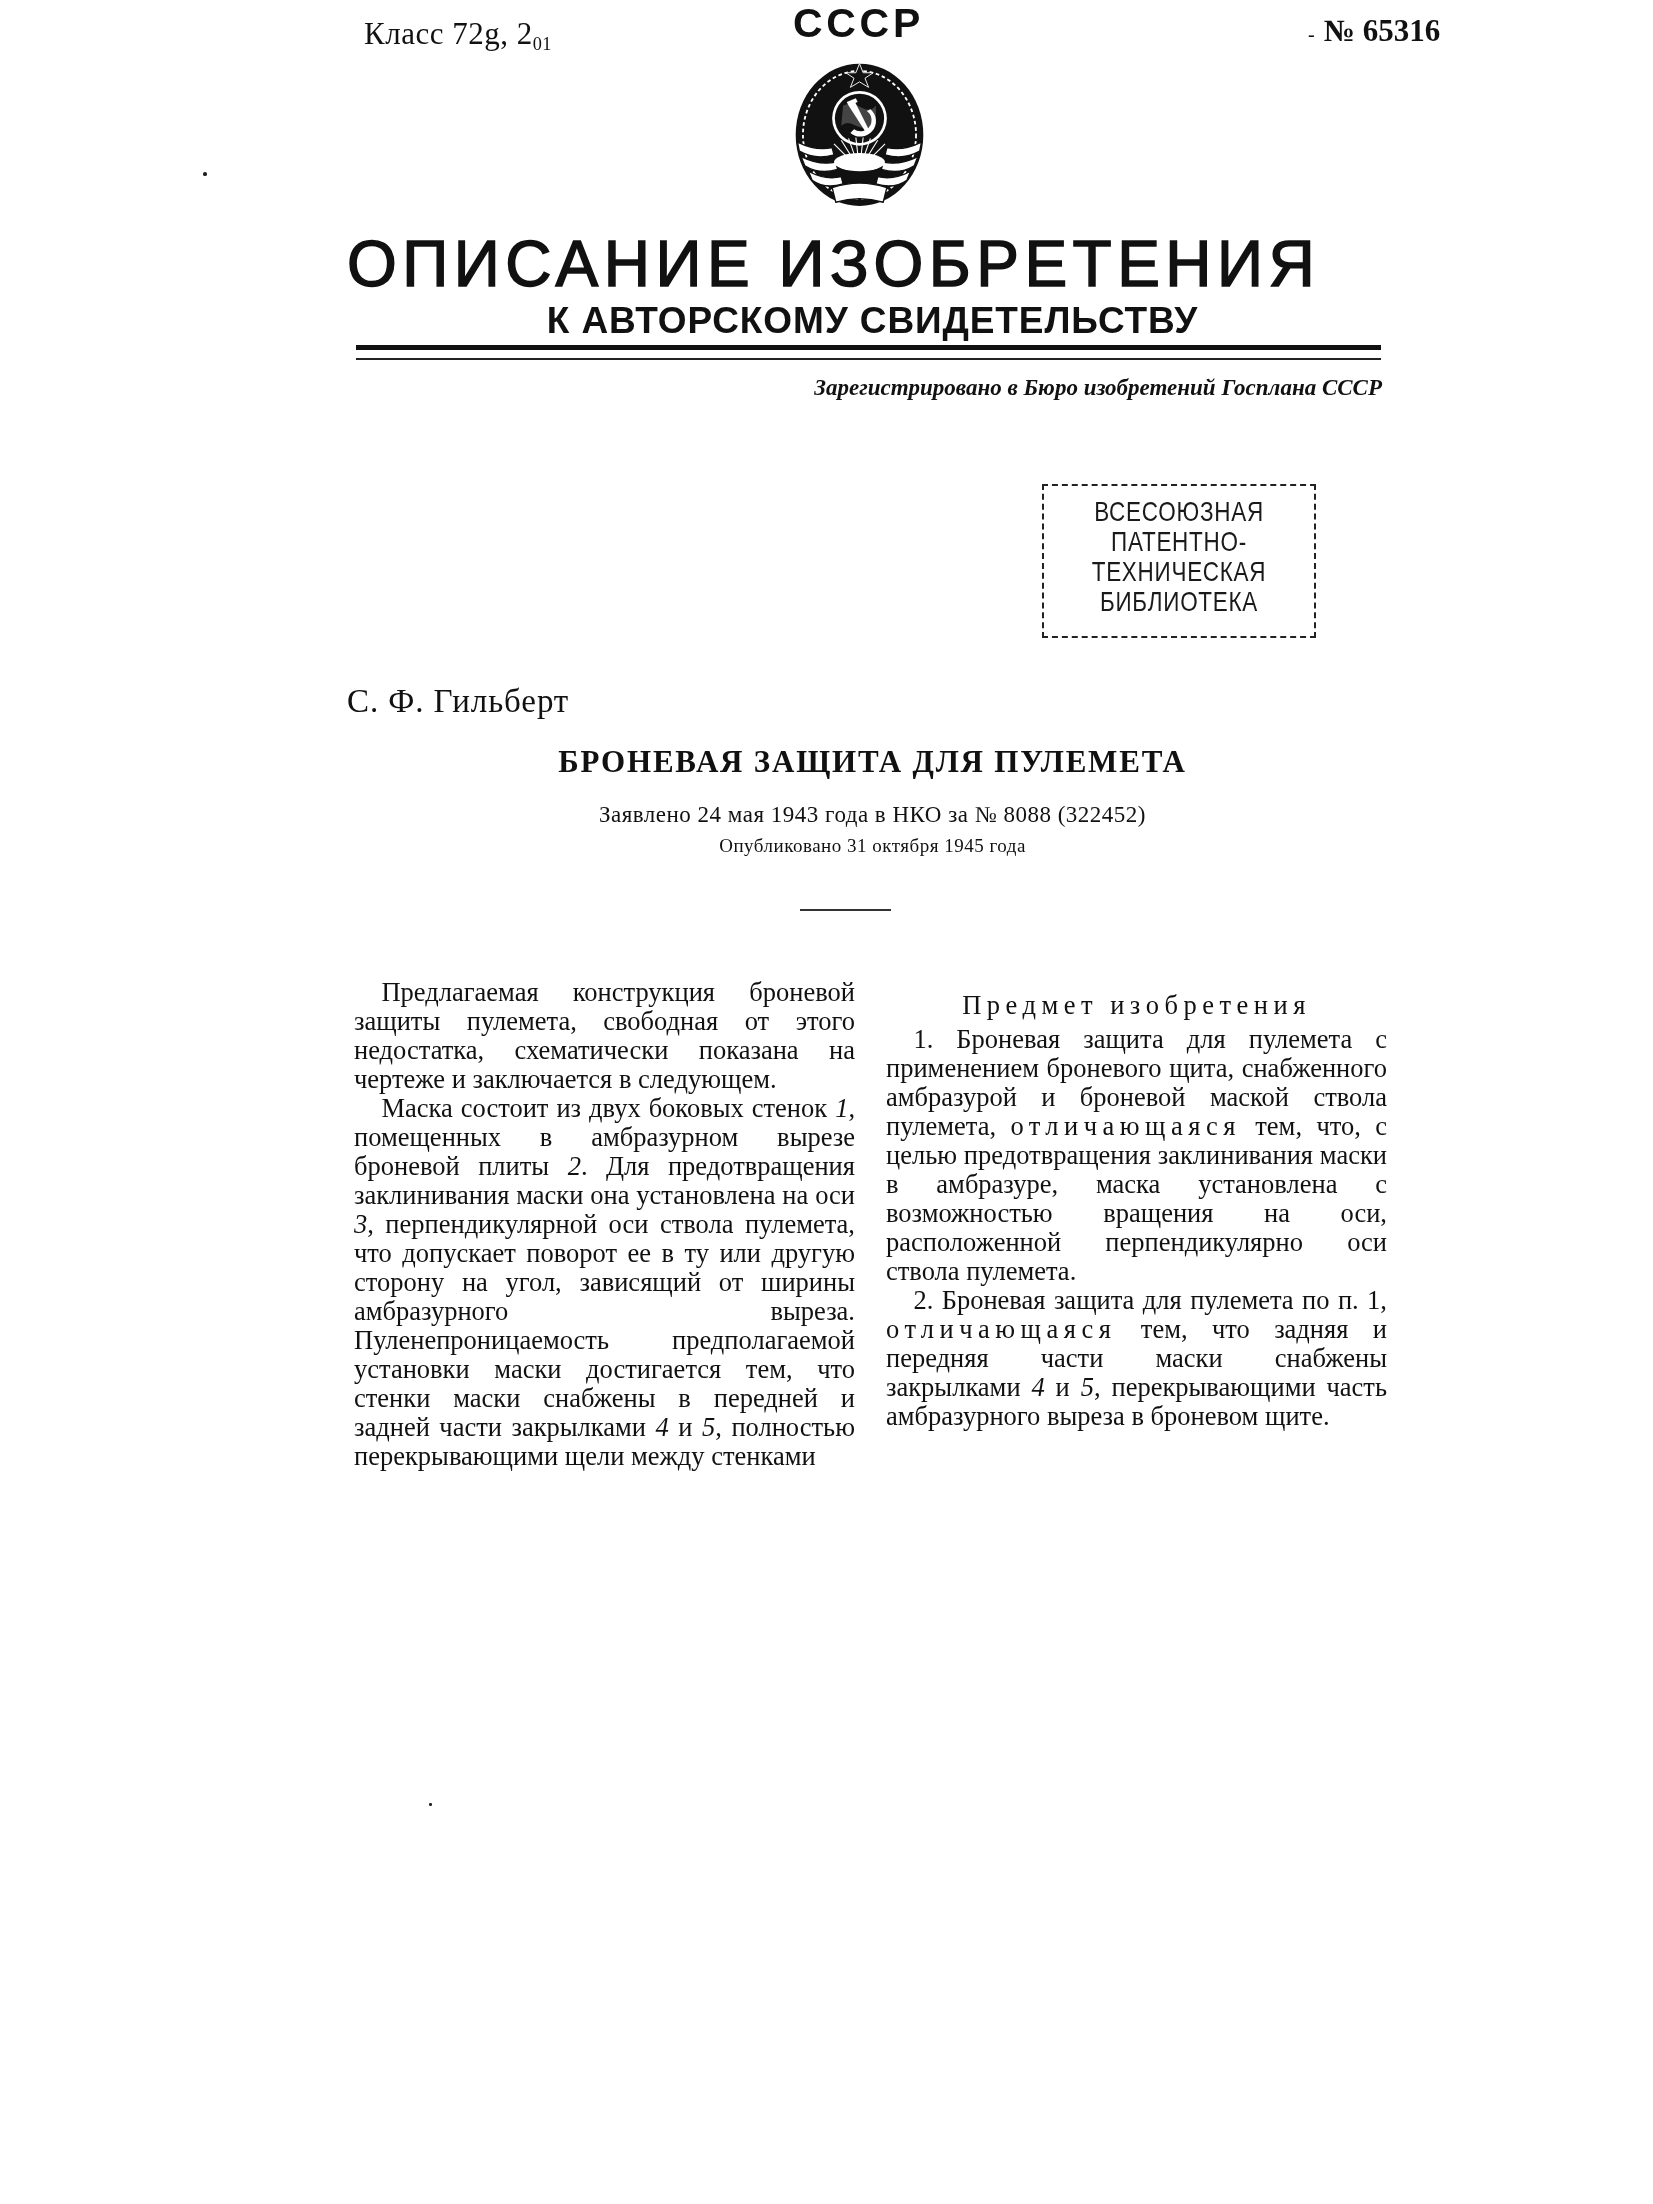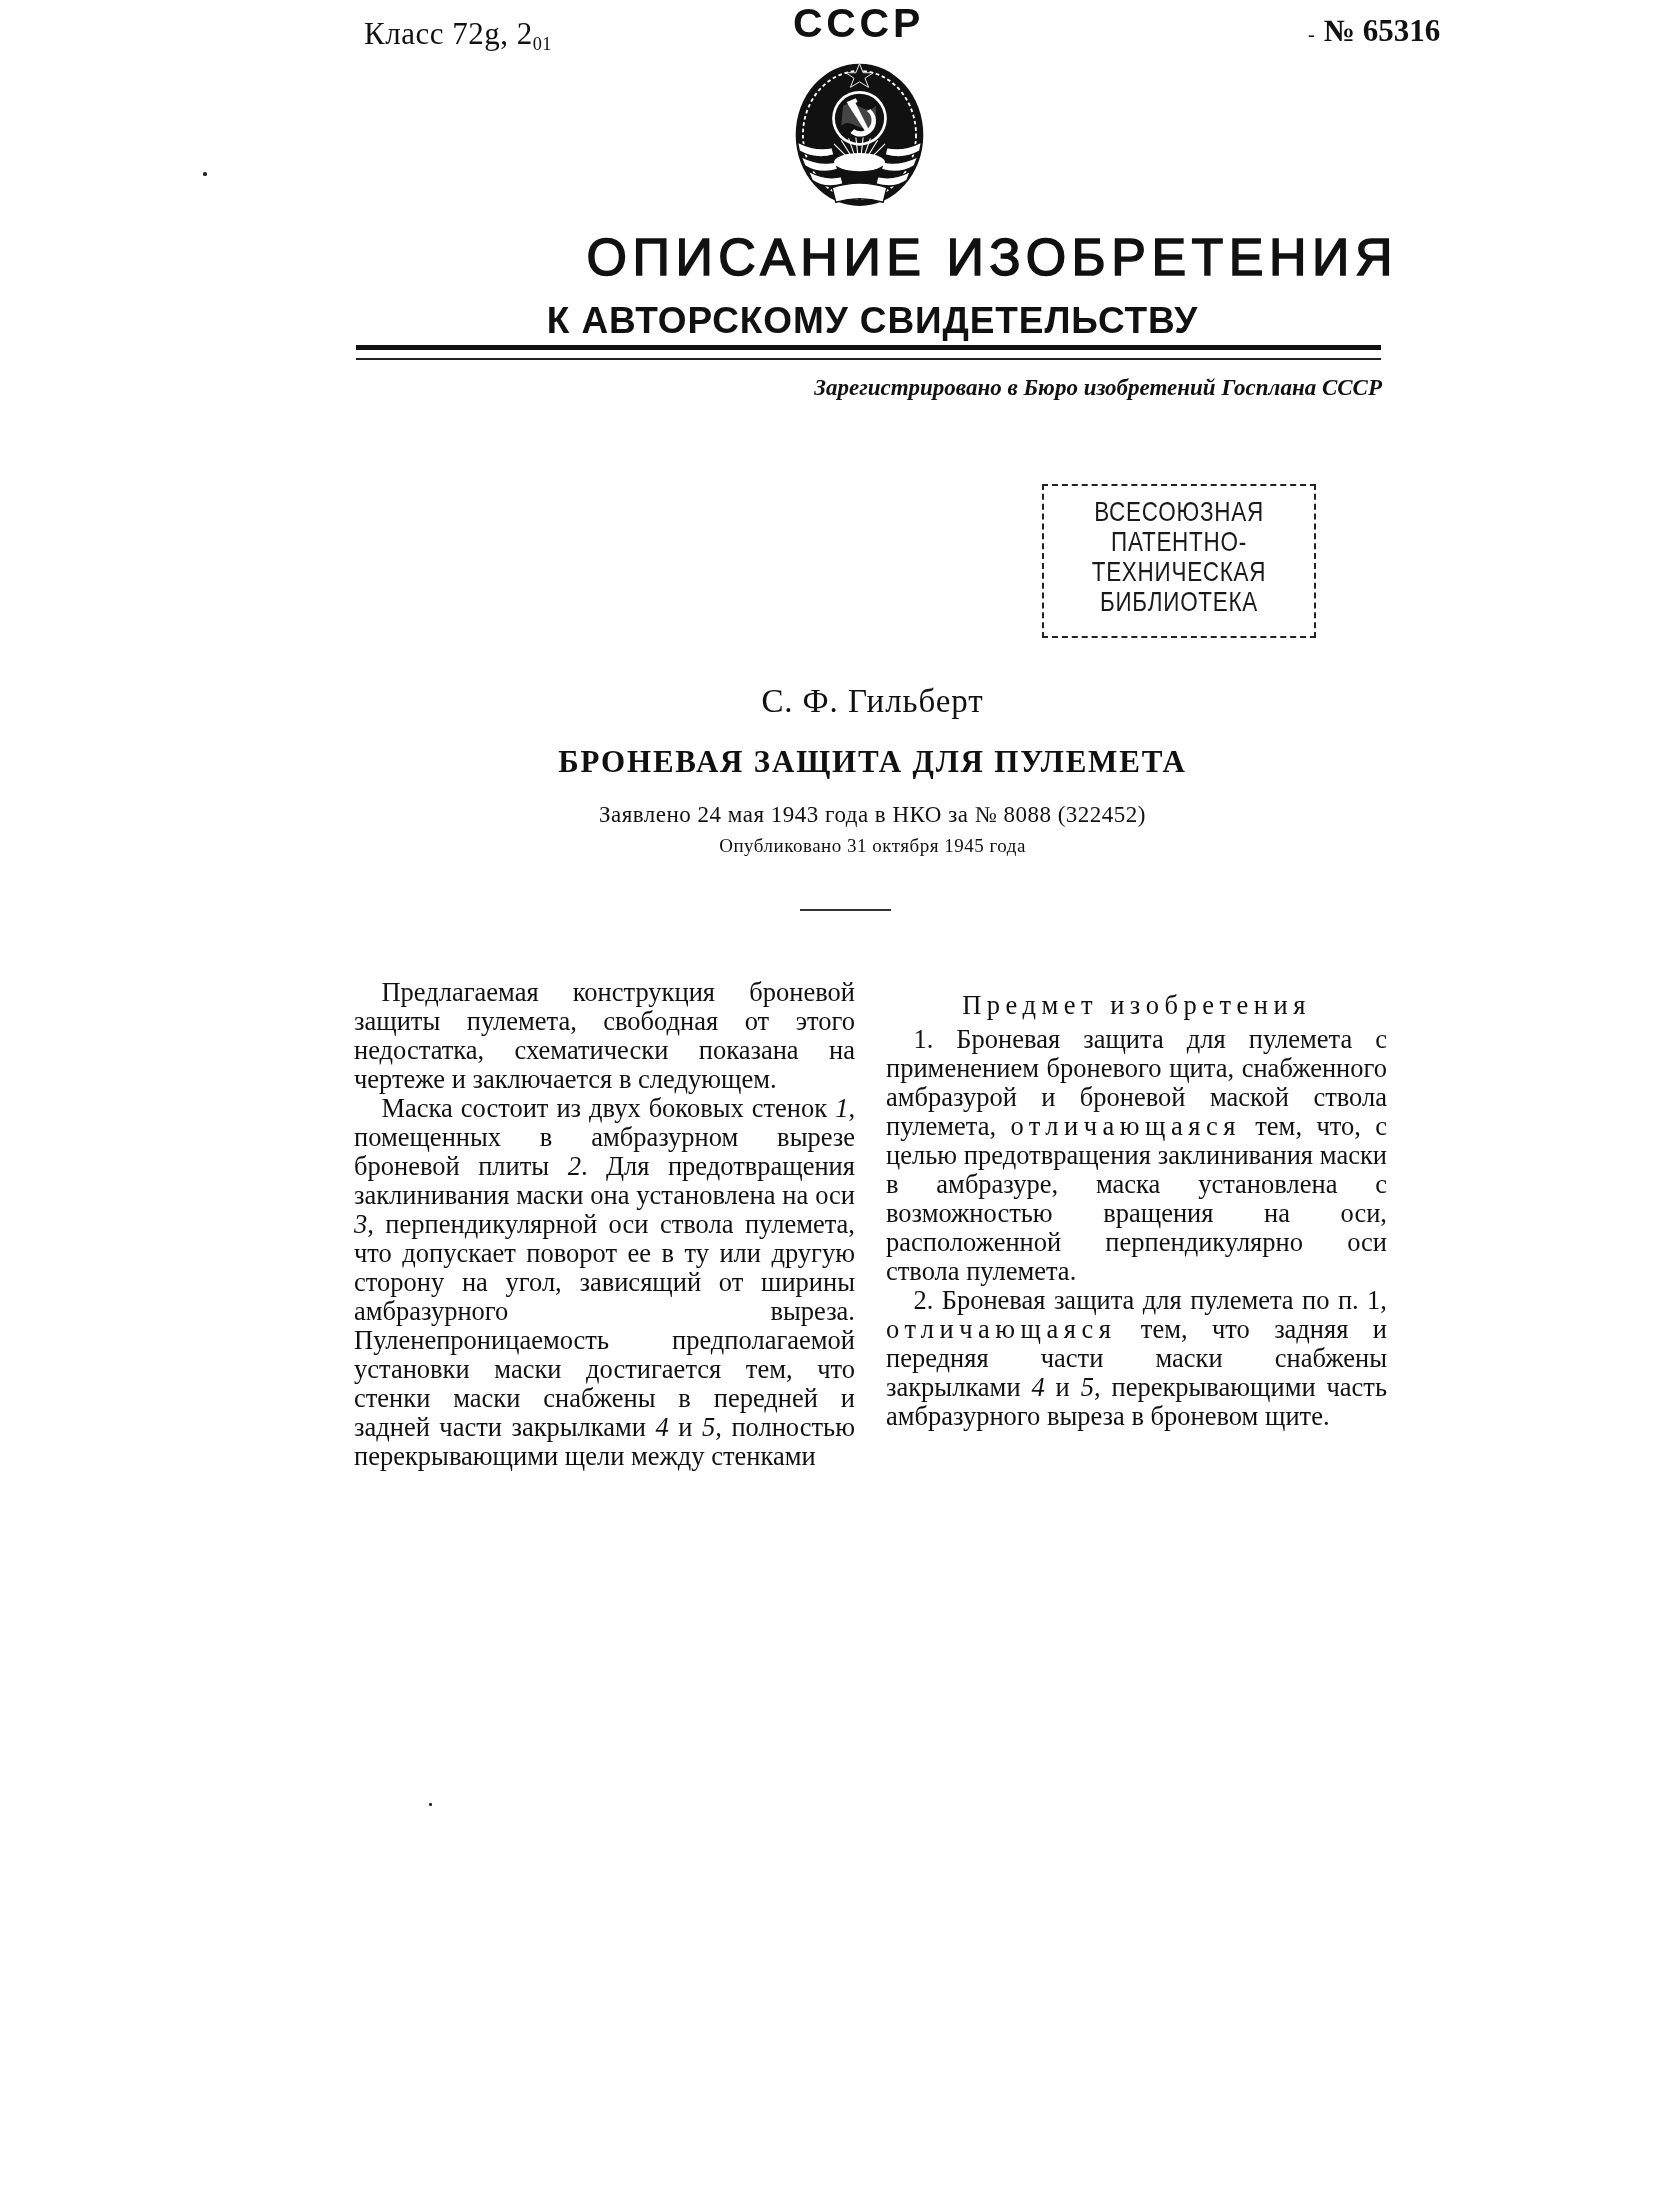--- a/index.html
+++ b/index.html
@@ -14,35 +14,35 @@
   #class-label sub { font-size: 18.3px; vertical-align: -5.5px; }
   #country { left: 0; width: 100%; top: 7.3px; text-align: center; font-family: "Liberation Sans", "DejaVu Sans", sans-serif; font-weight: bold; font-size: 41px; letter-spacing: 3.7px; }
   #country-wrap { left: 749px; width: 219px; top: 0; }
   #patent-number { left: 1308px; top: 12.8px; font-size: 31px; font-weight: bold; }
   #patent-number .dash { font-weight: normal; margin-right: 9.1px; font-size: 20px; }
 
   
   #emblem { left: 788px; top: 60px; width: 143px; height: 155px; }
 
   
-  #main-title { left: 347px; width: 1051px; top: 227px; text-align: right; font-family: "Liberation Sans", "DejaVu Sans", sans-serif; font-size: 52px; letter-spacing: 5.5px; font-weight: normal; -webkit-text-stroke: 1.5px #111; }
+  #main-title { left: 347px; width: 1051px; top: 227px; text-align: left; font-family: "Liberation Sans", "DejaVu Sans", sans-serif; font-size: 64px; letter-spacing: 5.5px; font-weight: normal; -webkit-text-stroke: 1.5px #111; }
   #sub-title { left: 347px; width: 1051px; top: 300px; text-align: center; font-family: "Liberation Sans", "DejaVu Sans", sans-serif; font-weight: bold; font-size: 37px; letter-spacing: 0.9px; }
 
   .rule-thick { left: 356px; width: 1025px; top: 345px; height: 4.6px; background: #111; }
   .rule-thin { left: 356px; width: 1025px; top: 358px; height: 1.8px; background: #222; }
 
   #registered { right: 272px; top: 375px; font-style: italic; font-weight: bold; font-size: 23px; font-family: "Liberation Serif", "DejaVu Serif", serif; }
 
   
   #stamp { left: 1042px; top: 484px; width: 274px; height: 154px; border: 2.7px dashed #222; box-sizing: border-box; }
   #stamp .line { font-family: "Liberation Sans", "DejaVu Sans", sans-serif; font-size: 27.4px; text-align: center; line-height: 30px; letter-spacing: 0.9px; transform: scaleX(0.82); color: #1a1a1a; }
   #stamp .lines { padding-top: 11px; }
 
   
-  #author { left: 347px; width: 1051px; top: 683px; text-align: center; font-size: 33px; letter-spacing: 0.9px; }
+  #author { left: 347px; width: 1051px; top: 683px; font-size: 33px; letter-spacing: 0.9px; }
   #invention-title { left: 347px; width: 1051px; top: 744px; text-align: center; font-size: 31px; font-weight: bold; letter-spacing: 1.8px; }
   #filed { left: 347px; width: 1051px; top: 802px; text-align: center; font-size: 23px; letter-spacing: 0.5px; }
   #published { left: 347px; width: 1051px; top: 835px; text-align: center; font-size: 19px; letter-spacing: 0.5px; }
   #center-rule { left: 800px; width: 91px; top: 909px; height: 1.8px; background: #333; }
 
   
   .col { top: 978px; width: 501px; font-size: 26.5px; line-height: 29px; text-align: justify; }
   #col-left { left: 354px; }
   #col-right { left: 886px; }
   .col p { margin: 0; text-indent: 0; }

